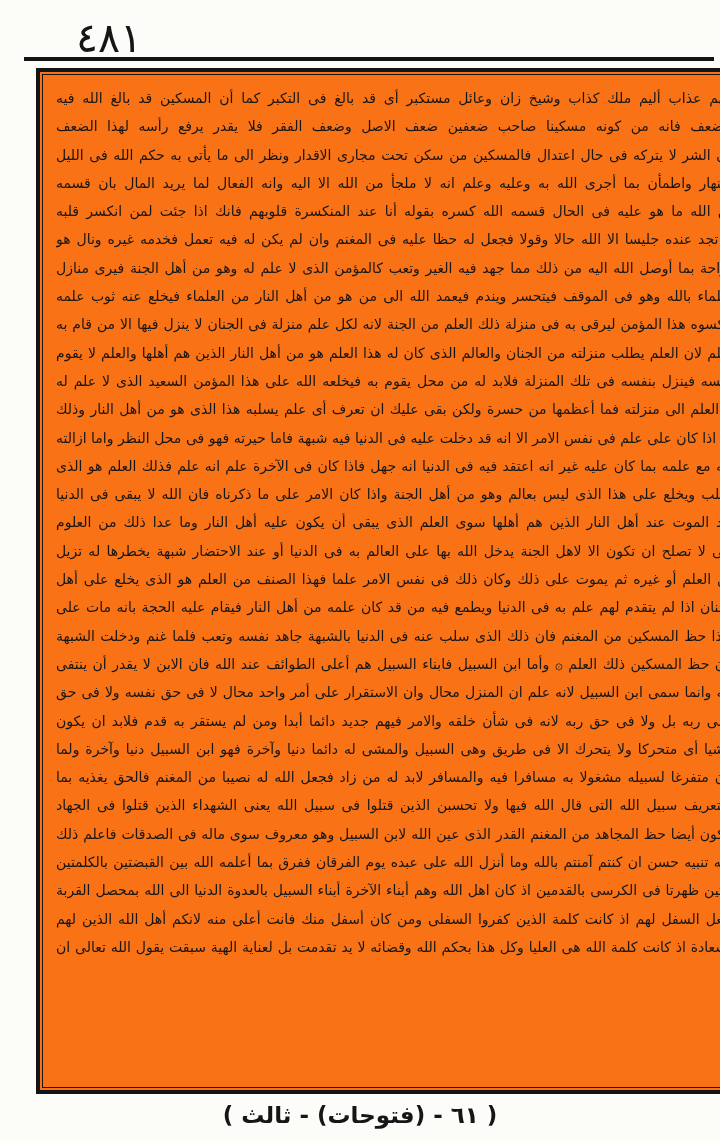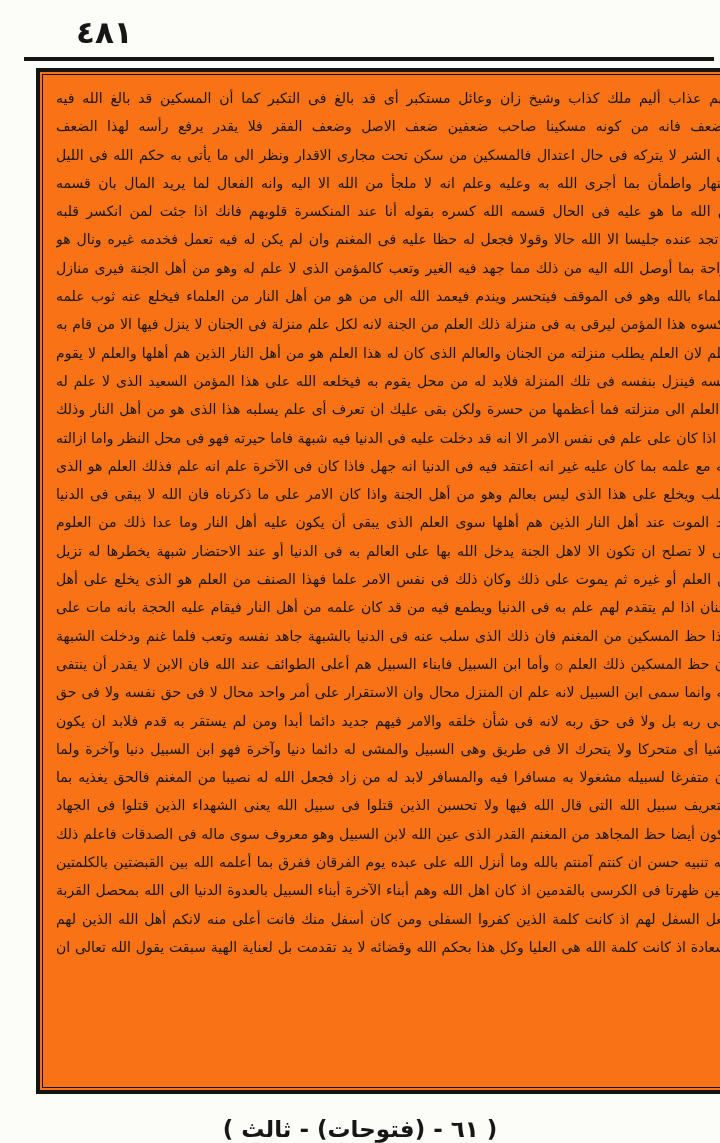--- a/index.html
+++ b/index.html
@@ -5,21 +5,21 @@
   html,body{margin:0;padding:0;}
   body{
     width:720px;height:1143px;
     position:relative;overflow:hidden;
     background:#fcfcf9;
     color:#161616;
     font-family:"DejaVu Sans", sans-serif;
   }
   .page-number{
     position:absolute;top:14px;left:76px;
-    font-size:31px;font-weight:bold;
+    font-size:41px;font-weight:normal;
     direction:rtl;
   }
   .top-rule{
     position:absolute;top:57px;left:24px;width:690px;height:4px;
     background:#141414;
   }
   .frame{
     position:absolute;top:68px;left:36px;width:720px;height:1026px;
     border:4px solid #141414;
     background:#f97316;
@@ -44,21 +44,20 @@
     letter-spacing:0;
   }
   .text-line.short{
     text-align-last:right;
   }
   .footer{
     position:absolute;top:1102px;left:0;width:720px;
     text-align:center;
     font-size:23px;font-weight:bold;
     direction:rtl;
-    margin-top:14px;
   }
 </style>
 </head>
 <body>
 
 <div class="page-number">٤٨١</div>
 
 <div class="top-rule"></div>
 
 <div class="frame">

